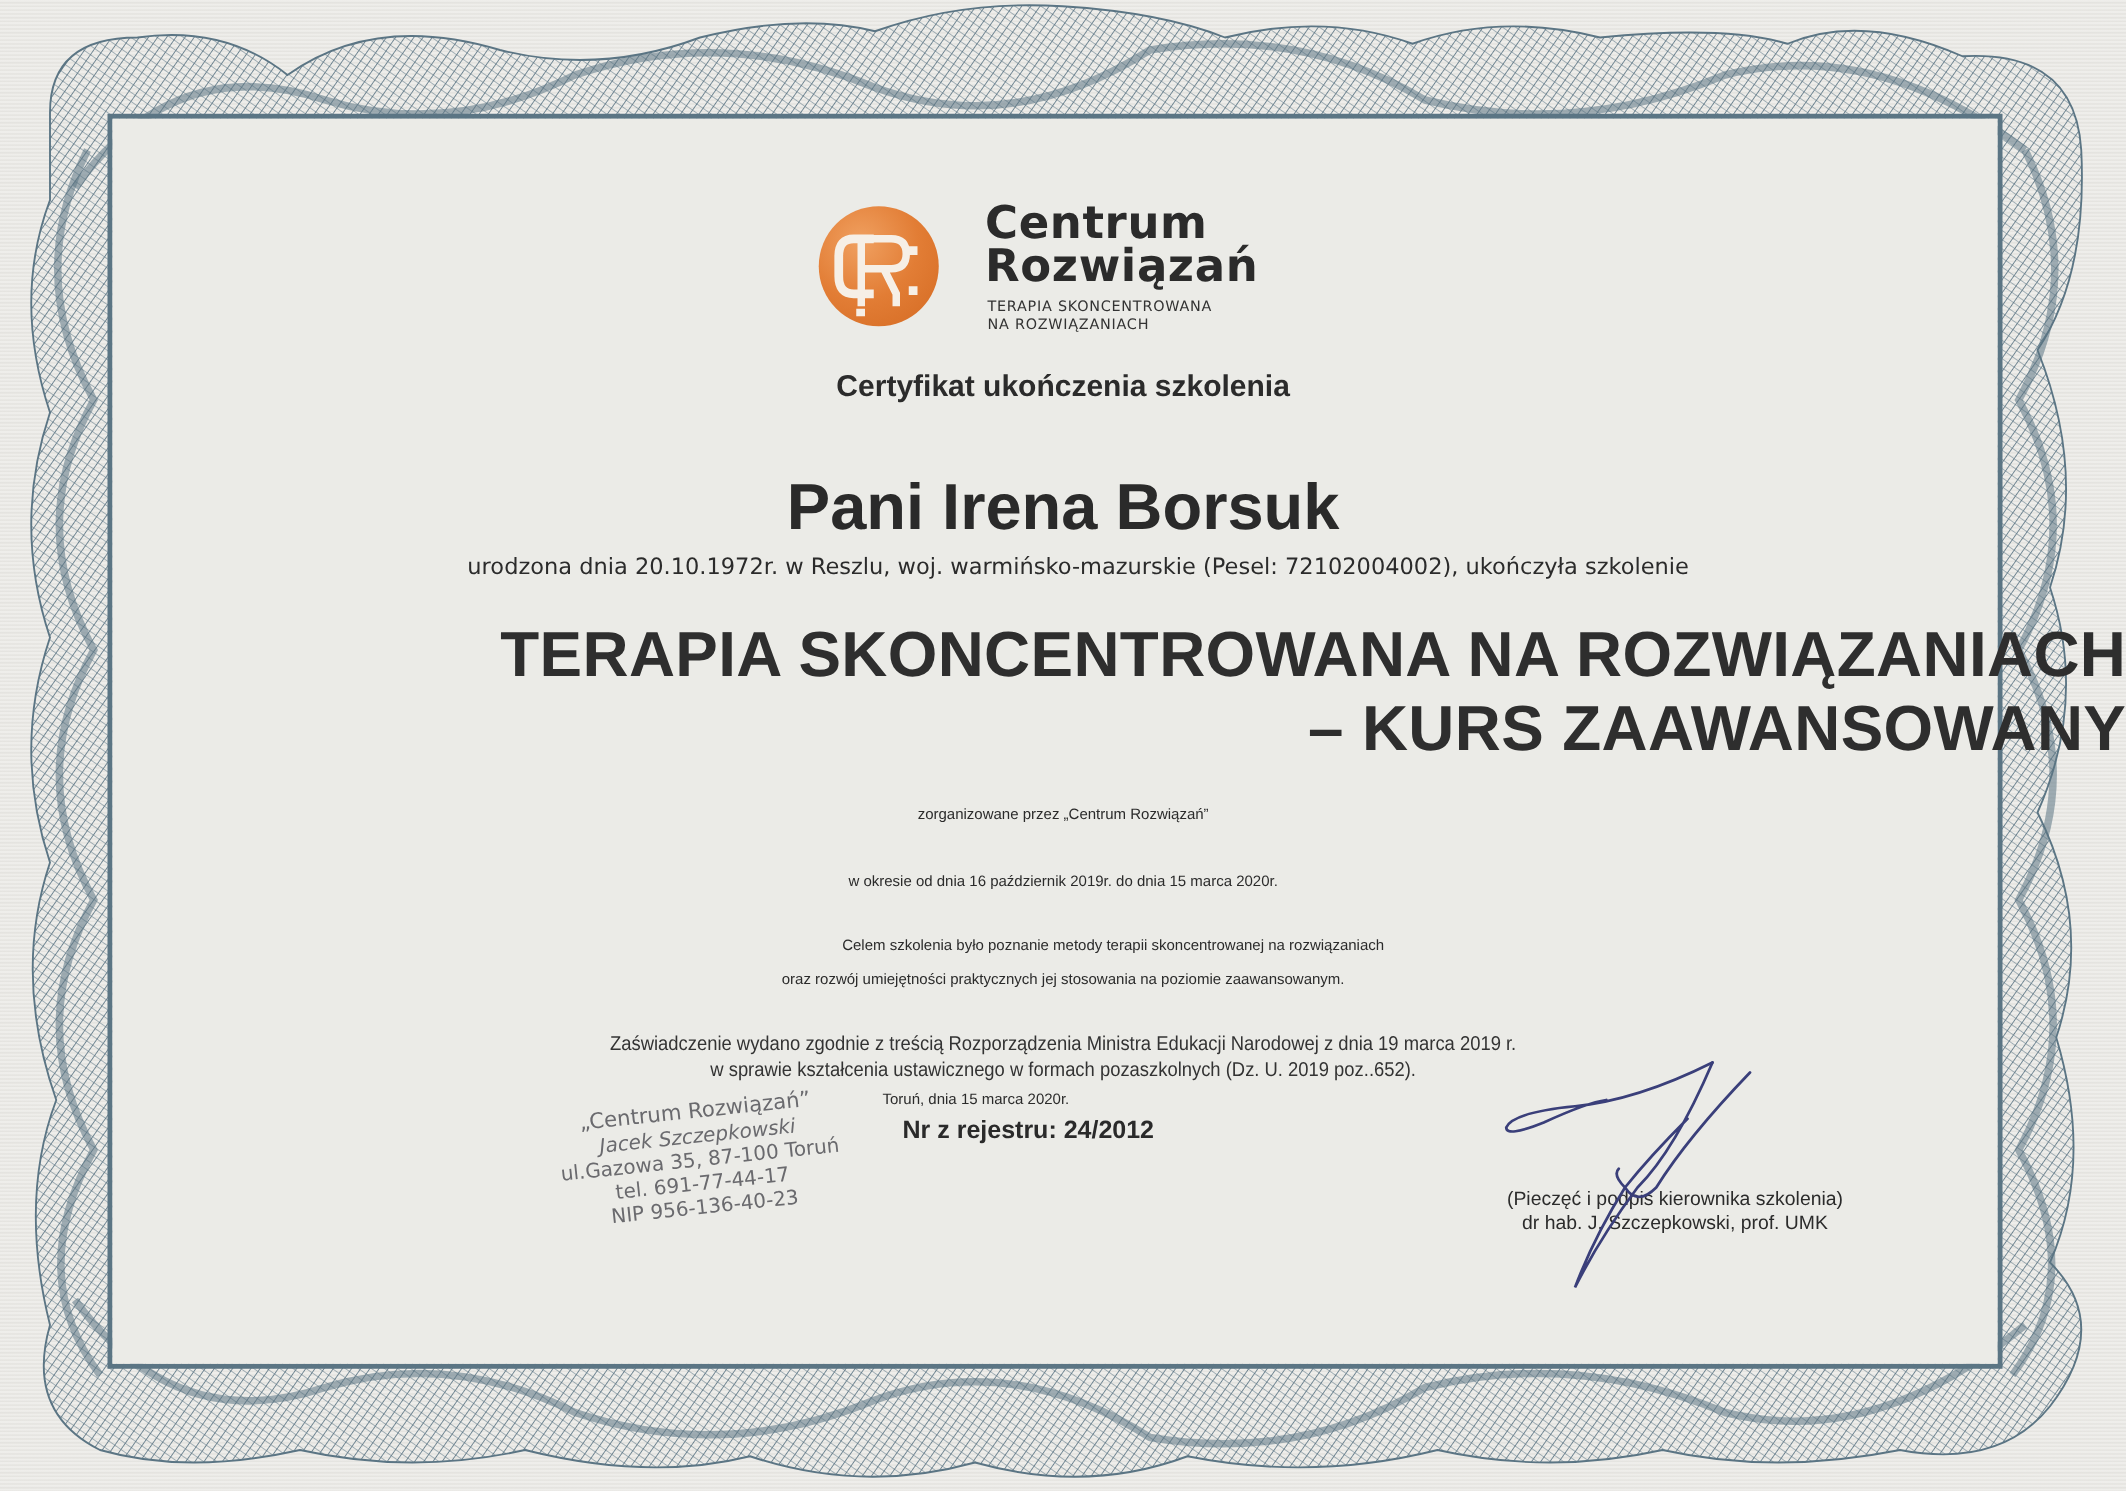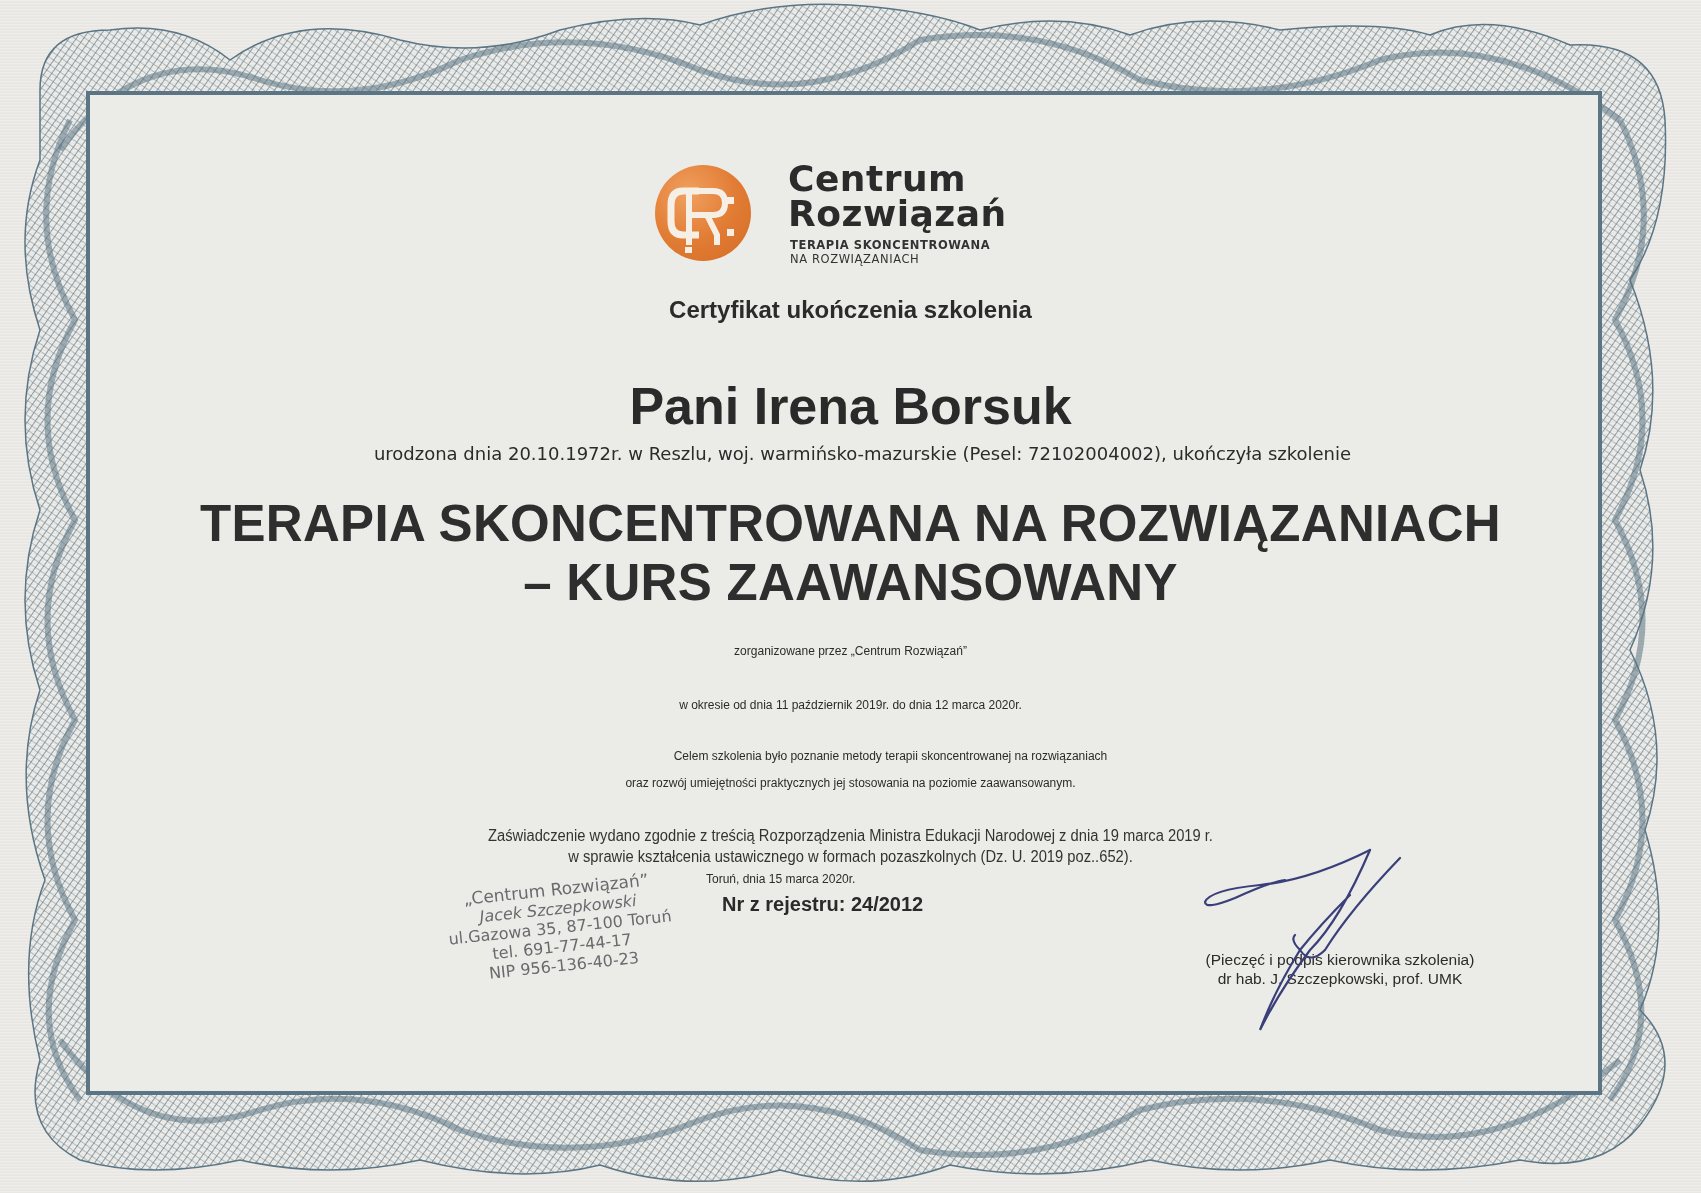--- a/index.html
+++ b/index.html
@@ -14,21 +14,21 @@
   .abs { position:absolute; white-space:nowrap; }
   .center { left:0; width:1701px; text-align:center; }
   .logo-circle { position:absolute; left:655px; top:165px; width:96px; height:96px; border-radius:50%;
     background: radial-gradient(circle at 35% 30%, #f0a060 0%, #e27d35 50%, #d46a22 100%); }
   .logo-title { position:absolute; left:788px; font-family:"DejaVu Sans", sans-serif; font-weight:bold; color:#2b2b2b; font-size:36px; line-height:38px; letter-spacing:0.5px; }
   .logo-sub { position:absolute; left:790px; font-family:"DejaVu Sans", sans-serif; font-size:11.5px; color:#333; letter-spacing:0.6px; line-height:14px; }
   .cert-heading { font-size:24px; font-weight:bold; color:#2b2b2b; }
   .name { font-size:52px; font-weight:bold; color:#2a2a2a; }
   .body-text { font-size:12px; color:#2b2b2b; }
   .birth { font-family:"DejaVu Sans", sans-serif; font-size:18px; color:#2b2b2b;padding-left:12px; }
-  .course { font-size:51px; font-weight:bold; color:#2e2e2e; letter-spacing:0.3px; }
+  .course { font-size:51px; font-weight:bold; color:#2e2e2e; letter-spacing:0.3px;text-align:right; }
   .legal { font-size:16px; color:#333; transform:scaleX(0.92); transform-origin:center; }
   .reg { font-size:20px; font-weight:bold; color:#2a2a2a; }
   .stamp { position:absolute; left:440px; top:880px; width:240px; transform:rotate(-6deg); transform-origin:center;
     font-family:"DejaVu Sans", sans-serif; color:#6a6a6e; font-size:16px; line-height:19px; text-align:center; }
   .stamp .it { font-style:italic; }
   .sig-caption { font-size:15.5px; color:#2b2b2b; text-align:center; }
   .signature { position:absolute; left:1190px; top:840px; width:260px; height:200px; }
 </style>
 </head>
 <body>
@@ -63,36 +63,36 @@
     <svg width="96" height="96" viewBox="0 0 96 96" xmlns="http://www.w3.org/2000/svg">
       <path d="M44 26 L28 26 Q16 26 16 40 L16 56 Q16 70 28 70 L44 70" fill="none" stroke="#f6efe6" stroke-width="7"></path>
       <path d="M34 80 L34 26 L58 26 Q70 26 70 38 Q70 50 58 50 L34 50 M52 50 L62 70 L62 80" fill="none" stroke="#f6efe6" stroke-width="6"></path>
       <rect x="72" y="32" width="7" height="7" fill="#f6efe6"></rect>
       <rect x="72" y="64" width="7" height="7" fill="#f6efe6"></rect>
       <rect x="30" y="82" width="7" height="6" fill="#f6efe6"></rect>
     </svg>
   </div>
   <div class="logo-title" style="top:160px;">Centrum</div>
   <div class="logo-title" style="top:195px;">Rozwiązań</div>
-  <div class="logo-sub" style="top:238px;font-weight:bold;">TERAPIA SKONCENTROWANA</div>
+  <div class="logo-sub" style="top:238px;">TERAPIA SKONCENTROWANA</div>
   <div class="logo-sub" style="top:252px;">NA ROZWIĄZANIACH</div>
 </div>
 
 <div class="abs center cert-heading" style="top:296px;">Certyfikat ukończenia szkolenia</div>
 
 <div class="abs center name" style="top:376px;">Pani Irena Borsuk</div>
 
 <div class="abs center birth" style="top:443px;">urodzona dnia 20.10.1972r. w Reszlu, woj. warmińsko-mazurskie (Pesel: 72102004002), ukończyła szkolenie</div>
 
 <div class="abs center course" style="top:494px;">TERAPIA SKONCENTROWANA NA ROZWIĄZANIACH</div>
 <div class="abs center course" style="top:553px;">– KURS ZAAWANSOWANY</div>
 
 <div class="abs center body-text" style="top:644px;">zorganizowane przez „Centrum Rozwiązań”</div>
 
-<div class="abs center body-text" style="top:698px;">w okresie od dnia 11 październik 2019r. do dnia 12 marca 2020r.</div>
+<div class="abs center body-text" style="top:698px;">w okresie od dnia 16 październik 2019r. do dnia 15 marca 2020r.</div>
 
 <div class="abs center body-text" style="top:749px;padding-left:40px;">Celem szkolenia było poznanie metody terapii skoncentrowanej na rozwiązaniach</div>
 <div class="abs center body-text" style="top:776px;">oraz rozwój umiejętności praktycznych jej stosowania na poziomie zaawansowanym.</div>
 
 <div class="abs center legal" style="top:827px;">Zaświadczenie wydano zgodnie z treścią Rozporządzenia Ministra Edukacji Narodowej z dnia 19 marca 2019 r.</div>
 <div class="abs center legal" style="top:848px;">w sprawie kształcenia ustawicznego w formach pozaszkolnych (Dz. U. 2019 poz..652).</div>
 
 <div class="abs reg" style="left:722px; top:893px;">Nr z rejestru: 24/2012</div>
 <div class="abs body-text" style="left:706px; top:872px;">Toruń, dnia 15 marca 2020r.</div>
 

